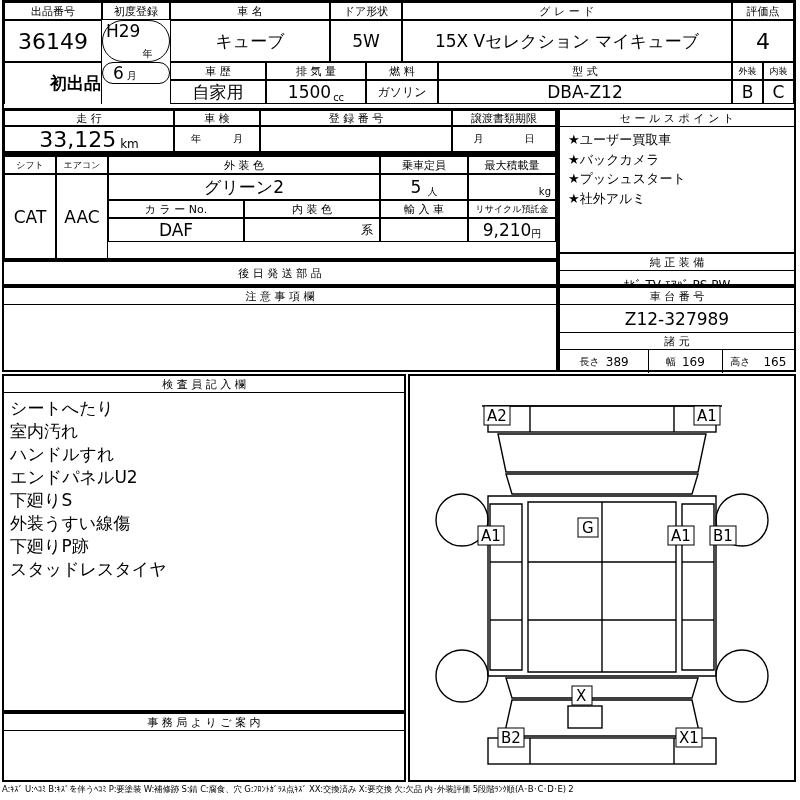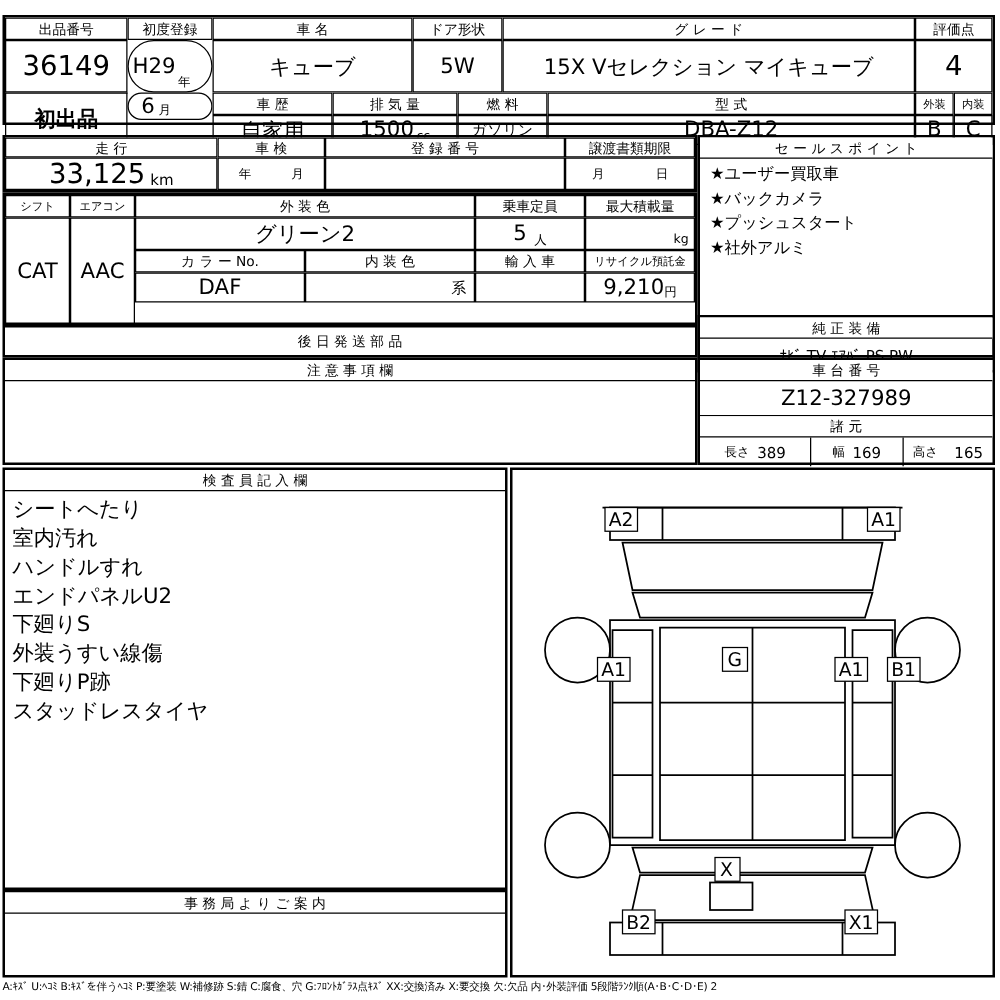--- a/index.html
+++ b/index.html
@@ -8,32 +8,32 @@
   .hdr{font-size:11px;text-align:center;background:#fff;}
   .cell{border:1px solid #000;box-sizing:border-box;}
   .big{font-size:22px;}
   .mid{font-size:17px;}
   .sm{font-size:12px;}
   .xs{font-size:10px;}
   .frame{position:absolute;border:1px solid #000;box-sizing:border-box;}
   .row{display:flex;}
   .legend{position:absolute;left:2px;top:784px;font-size:8.5px;white-space:nowrap;letter-spacing:-0.2px;}
   .flexc{display:flex;align-items:center;justify-content:center;}
-  .flexl{display:flex;align-items:center;justify-content:flex-start;border-radius:21px;}
+  .flexl{display:flex;align-items:flex-start;justify-content:flex-start;border-radius:21px;}
   .col{display:flex;flex-direction:column;}
   .pts{font-size:13px;line-height:1.5;}
   .bold{font-weight:bold;}
   svg{display:block;}
 </style>
 </head>
 <body>
 
 <div class="sheet">
 
-  <div class="frame" style="left:2px;top:12px;width:794px;height:88px;border-width:2px;">
+  <div class="frame" style="left:2px;top:0;width:794px;height:116px;border-width:2px;">
 
     <div class="row" style="height:18px;">
       <div class="cell flexc hdr" style="width:98px;height:18px;">出品番号</div>
       <div class="cell flexc hdr" style="width:68px;height:18px;">初度登録</div>
       <div class="cell flexc hdr" style="width:160px;height:18px;">車 名</div>
       <div class="cell flexc hdr" style="width:72px;height:18px;">ドア形状</div>
       <div class="cell flexc hdr" style="width:330px;height:18px;">グ レ ー ド</div>
       <div class="cell flexc hdr" style="width:62px;height:18px;">評価点</div>
     </div>
 
@@ -53,21 +53,21 @@
       </div>
       <div class="cell flexc" style="width:330px;height:42px;">
         <span class="mid">15X  Vセレクション  マイキューブ</span>
       </div>
       <div class="cell flexc" style="width:62px;height:42px;">
         <span class="big">4</span>
       </div>
     </div>
 
     <div class="row" style="height:18px;">
-      <div class="cell" style="width:98px;height:42px;border-bottom:none;display:flex;align-items:center;justify-content:center;">
+      <div class="cell" style="width:98px;height:42px;border-bottom:none;display:flex;align-items:center;justify-content:flex-end;">
         <span class="mid bold">初出品</span>
       </div>
       <div class="col" style="width:68px;">
         <div class="cell flexl" style="width:68px;height:42px;padding-left:10px;">
           <span class="mid">6</span>
           <span class="xs" style="margin-left:3px;align-self:flex-end;">月</span>
         </div>
       </div>
       <div class="col" style="width:624px;">
         <div class="row">

